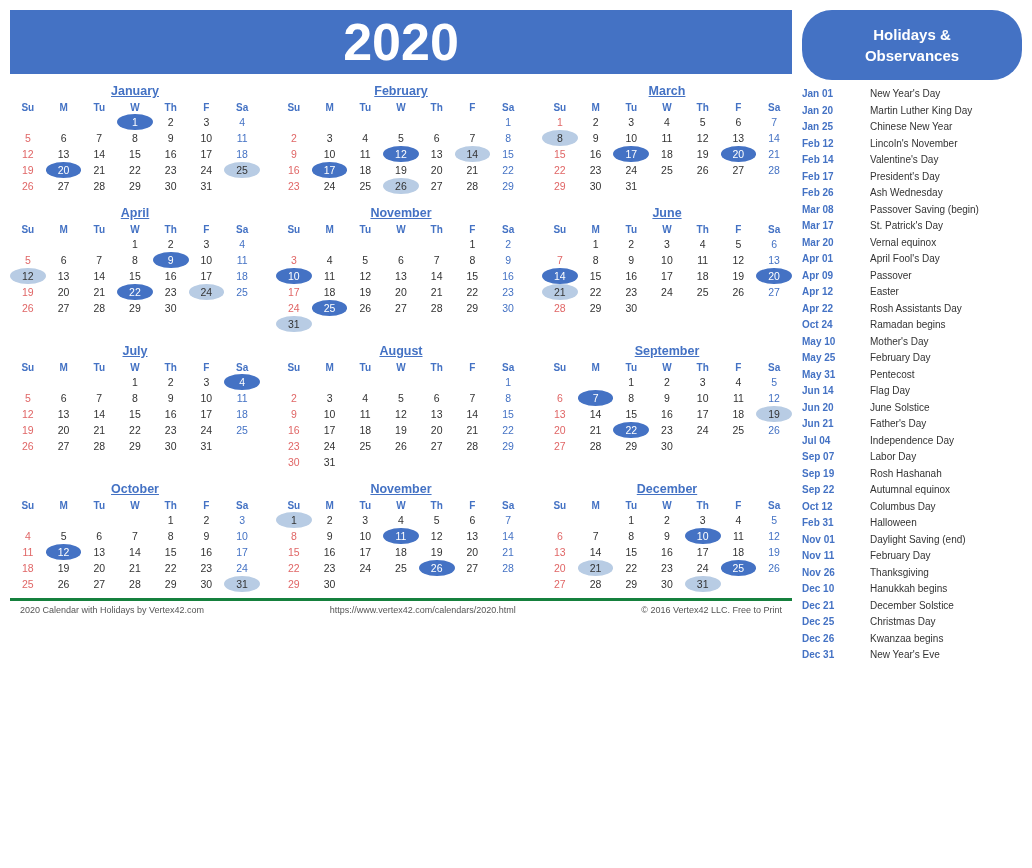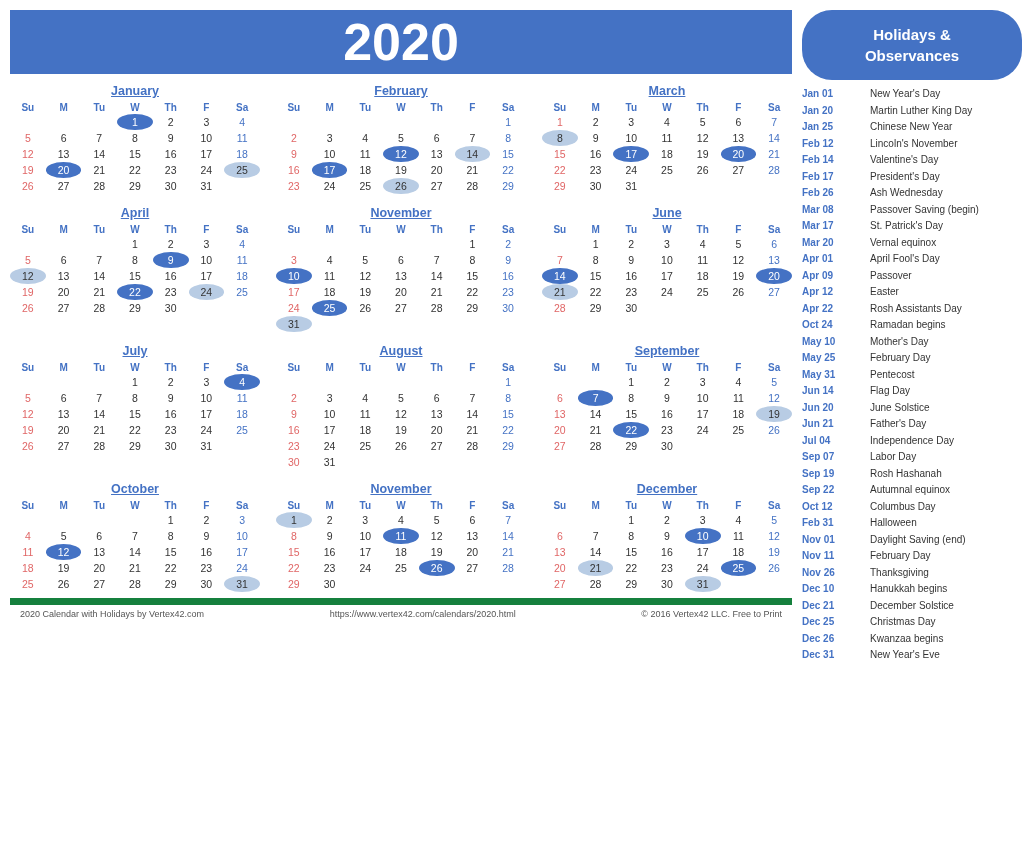--- a/index.html
+++ b/index.html
@@ -92,21 +92,21 @@
     .month-table td.highlight-blue.sunday,
     .month-table td.highlight-blue.saturday { color: #fff; }
 
     .footer {
       display: flex;
       justify-content: space-between;
       align-items: center;
       padding: 4px 10px;
       font-size: 9px;
       color: #555;
-      border-top: 7px solid #15803d;
+      border-top: 3px solid #15803d;
       margin-top: 6px;
     }
 
     
     .holidays-section {
       width: 220px;
       display: flex;
       flex-direction: column;
     }
 

